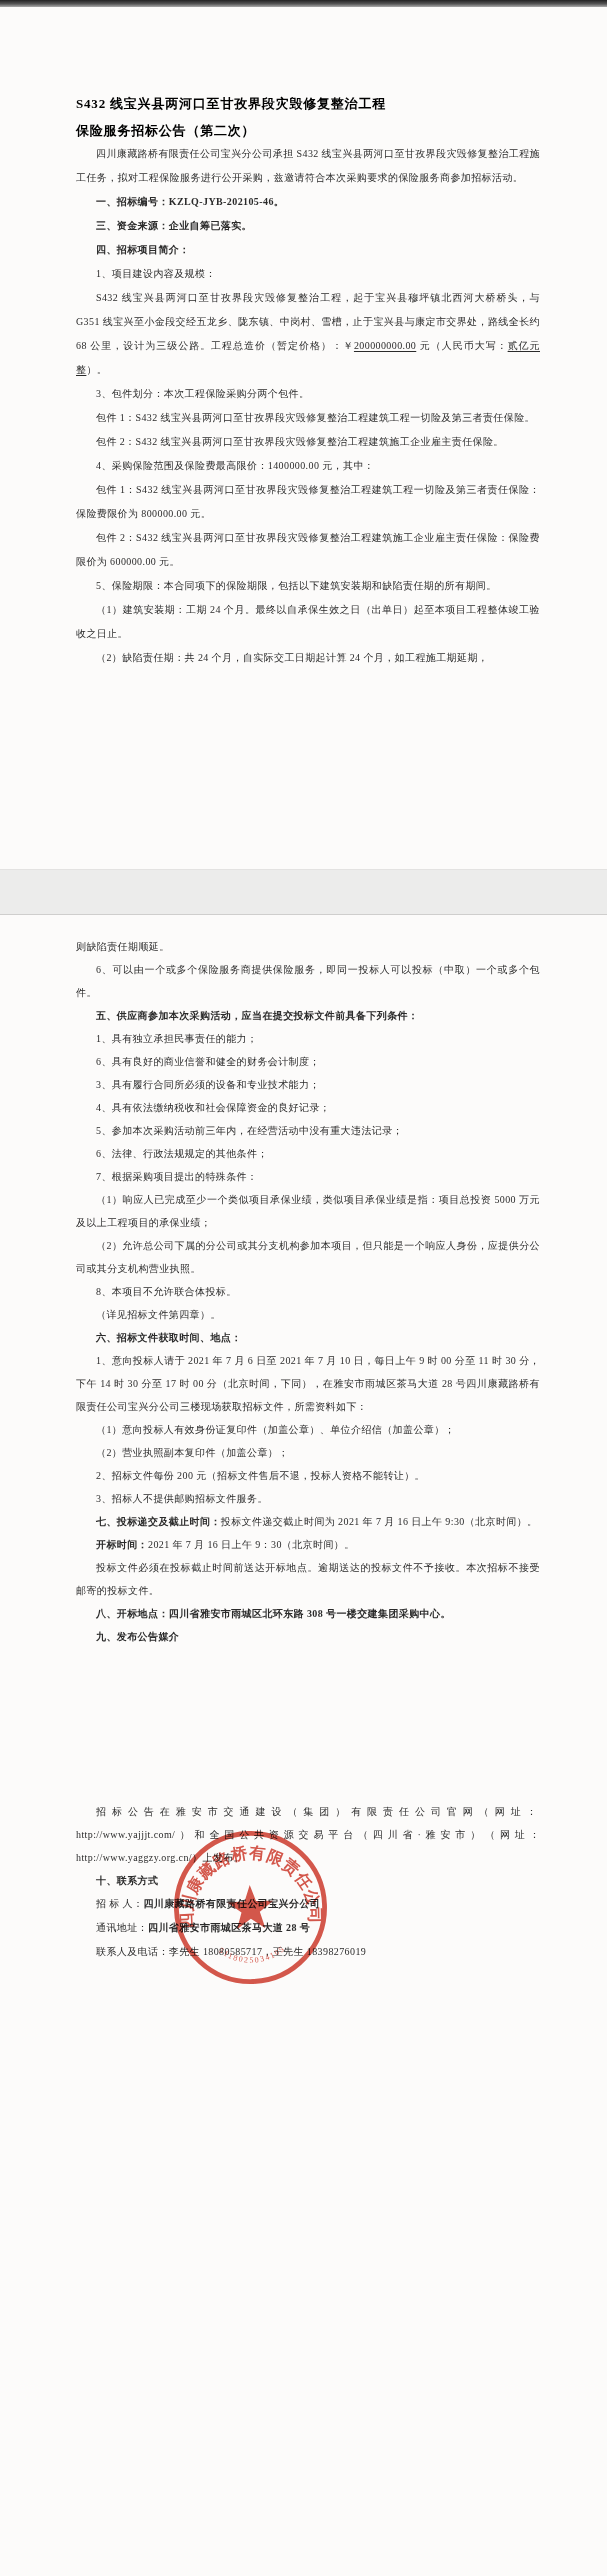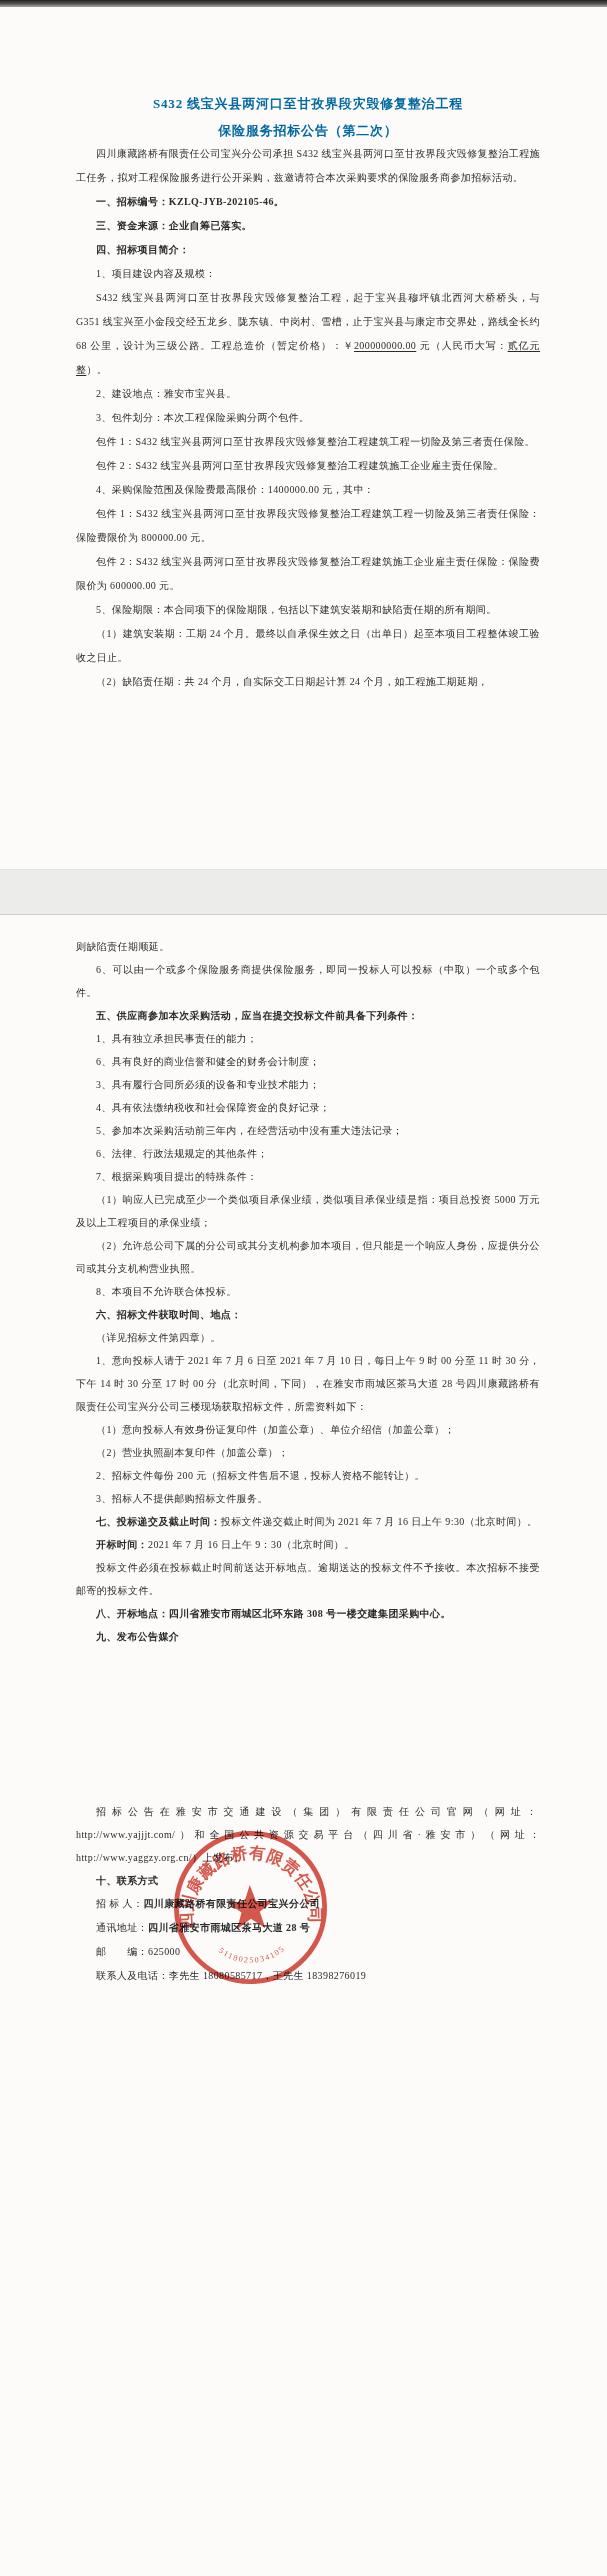--- a/index.html
+++ b/index.html
@@ -7,21 +7,21 @@
     position:relative;width:607px;height:2576px;margin:0 auto;
     background:#fbfbfa;overflow:hidden;
     font-family:"Liberation Serif","DejaVu Serif",serif;color:#2b2b2b;
     box-shadow:inset 10.6px 0 15px -12px rgba(0,0,0,.22), inset -9px 0 12px -10.6px rgba(0,0,0,.16);
   }
   .top-edge{height:6.8px;background:linear-gradient(180deg,#222 0%,#555 55%,#aaa 100%);}
   .page{position:relative;box-sizing:border-box;padding-left:76px;padding-right:67px;background:#fcfbfa;}
   .page1{height:862px;padding-top:76px;}
   .page-gap{height:44px;background:#ececeb;border-top:0.8px solid #e3e2e1;border-bottom:0.8px solid #cfcecd;}
   .page2{height:1663px;padding-top:20px;}
-  .title{margin:0;text-align:center;font-weight:bold;font-size:13px;letter-spacing:0.8px;line-height:23px;color:#0369a1;}
+  .title{margin:0;font-weight:bold;font-size:13px;letter-spacing:0.8px;line-height:23px;color:#000000;}
   .title1{margin-top:9px;}
   .title2{margin-top:4px;}
   .body1{margin-top:10.6px;}
   .p{margin:0;font-size:10px;line-height:24px;letter-spacing:0.4px;text-indent:2em;text-align:justify;white-space:pre-wrap;}
   .page2 .p{line-height:23px;}
   .noind{text-indent:0;}
   .b{font-weight:bold;}
   .u{text-decoration:underline;text-underline-offset:2.3px;}
   .spacer-media{height:152px;}
   .media-spaced{letter-spacing:3.4px;}
@@ -41,21 +41,20 @@
   <div class="page page1">
     <p class="title title1">S432 线宝兴县两河口至甘孜界段灾毁修复整治工程</p>
     <p class="title title2">保险服务招标公告（第二次）</p>
 
     <p class="p body1">四川康藏路桥有限责任公司宝兴分公司承担 S432 线宝兴县两河口至甘孜界段灾毁修复整治工程施工任务，拟对工程保险服务进行公开采购，兹邀请符合本次采购要求的保险服务商参加招标活动。</p>
     <p class="p b">一、招标编号：KZLQ-JYB-202105-46。</p>
     <p class="p b">三、资金来源：企业自筹已落实。</p>
     <p class="p b">四、招标项目简介：</p>
     <p class="p">1、项目建设内容及规模：</p>
     <p class="p"><span>S432 线宝兴县两河口至甘孜界段灾毁修复整治工程，起于宝兴县穆坪镇北西河大桥桥头，与 G351 线宝兴至小金段交经五龙乡、陇东镇、中岗村、雪槽，止于宝兴县与康定市交界处，路线全长约 68 公里，设计为三级公路。工程总造价（暂定价格）：￥</span><span class="u">200000000.00</span><span> 元（人民币大写：</span><span class="u">贰亿元整</span><span>）。</span></p>
-    <p class="p">2、建设地点：雅安市宝兴县。</p>
     <p class="p">3、包件划分：本次工程保险采购分两个包件。</p>
     <p class="p">包件 1：S432 线宝兴县两河口至甘孜界段灾毁修复整治工程建筑工程一切险及第三者责任保险。</p>
     <p class="p">包件 2：S432 线宝兴县两河口至甘孜界段灾毁修复整治工程建筑施工企业雇主责任保险。</p>
     <p class="p">4、采购保险范围及保险费最高限价：1400000.00 元，其中：</p>
     <p class="p">包件 1：S432 线宝兴县两河口至甘孜界段灾毁修复整治工程建筑工程一切险及第三者责任保险：保险费限价为 800000.00 元。</p>
     <p class="p">包件 2：S432 线宝兴县两河口至甘孜界段灾毁修复整治工程建筑施工企业雇主责任保险：保险费限价为 600000.00 元。</p>
     <p class="p">5、保险期限：本合同项下的保险期限，包括以下建筑安装期和缺陷责任期的所有期间。</p>
     <p class="p">（1）建筑安装期：工期 24 个月。最终以自承保生效之日（出单日）起至本项目工程整体竣工验收之日止。</p>
     <p class="p">（2）缺陷责任期：共 24 个月，自实际交工日期起计算 24 个月，如工程施工期延期，</p>
   </div>
@@ -69,42 +68,41 @@
     <p class="p">1、具有独立承担民事责任的能力；</p>
     <p class="p">6、具有良好的商业信誉和健全的财务会计制度；</p>
     <p class="p">3、具有履行合同所必须的设备和专业技术能力；</p>
     <p class="p">4、具有依法缴纳税收和社会保障资金的良好记录；</p>
     <p class="p">5、参加本次采购活动前三年内，在经营活动中没有重大违法记录；</p>
     <p class="p">6、法律、行政法规规定的其他条件；</p>
     <p class="p">7、根据采购项目提出的特殊条件：</p>
     <p class="p">（1）响应人已完成至少一个类似项目承保业绩，类似项目承保业绩是指：项目总投资 5000 万元及以上工程项目的承保业绩；</p>
     <p class="p">（2）允许总公司下属的分公司或其分支机构参加本项目，但只能是一个响应人身份，应提供分公司或其分支机构营业执照。</p>
     <p class="p">8、本项目不允许联合体投标。</p>
+    <p class="p">（详见招标文件第四章）。</p>
     <p class="p b">六、招标文件获取时间、地点：</p>
-    <p class="p">（详见招标文件第四章）。</p>
     <p class="p">1、意向投标人请于 2021 年 7 月 6 日至 2021 年 7 月 10 日，每日上午 9 时 00 分至 11 时 30 分，下午 14 时 30 分至 17 时 00 分（北京时间，下同），在雅安市雨城区茶马大道 28 号四川康藏路桥有限责任公司宝兴分公司三楼现场获取招标文件，所需资料如下：</p>
     <p class="p">（1）意向投标人有效身份证复印件（加盖公章）、单位介绍信（加盖公章）；</p>
     <p class="p">（2）营业执照副本复印件（加盖公章）；</p>
     <p class="p">2、招标文件每份 200 元（招标文件售后不退，投标人资格不能转让）。</p>
     <p class="p">3、招标人不提供邮购招标文件服务。</p>
     <p class="p"><span class="b">七、投标递交及截止时间：</span><span>投标文件递交截止时间为 2021 年 7 月 16 日上午 9:30（北京时间）。</span></p>
     <p class="p"><span class="b">开标时间：</span><span>2021 年 7 月 16 日上午 9：30（北京时间）。</span></p>
     <p class="p">投标文件必须在投标截止时间前送达开标地点。逾期送达的投标文件不予接收。本次招标不接受邮寄的投标文件。</p>
     <p class="p b">八、开标地点：四川省雅安市雨城区北环东路 308 号一楼交建集团采购中心。</p>
     <p class="p b">九、发布公告媒介</p>
 
     <div class="spacer-media"></div>
 
     <p class="p"><span class="media-spaced">招标公告在雅安市交通建设（集团）有限责任公司官网（网址：</span><span>http://www.yajjjt.com/）和全国公共资源交易平台（四川省·雅安市）（网址：http://www.yaggzy.org.cn/）上发布。</span></p>
     <p class="p b">十、联系方式</p>
 
     <div class="contact">
       <p class="p"><span>招 标 人：</span><span class="b">四川康藏路桥有限责任公司宝兴分公司</span></p>
       <p class="p"><span>通讯地址：</span><span class="b">四川省雅安市雨城区茶马大道 28 号</span></p>
-      <p class="p"><span>邮　　编：</span><span>625000</span></p>
       <p class="p"><span>联系人及电话：</span><span>李先生 18080585717，王先生 18398276019</span></p>
     </div>
 
 
     <svg class="stamp" viewBox="0 0 200 200" xmlns="http://www.w3.org/2000/svg">
       <circle cx="100" cy="100" r="92" fill="none" stroke="#cf3a2c" stroke-width="6"></circle>
       <defs>
         <path id="arcTop" d="M 29,129 A 73,73 0 1 1 171,129" fill="none"></path>
         <path id="arcBot" d="M 46,139 A 64,64 0 0 0 154,139" fill="none"></path>
       </defs>

